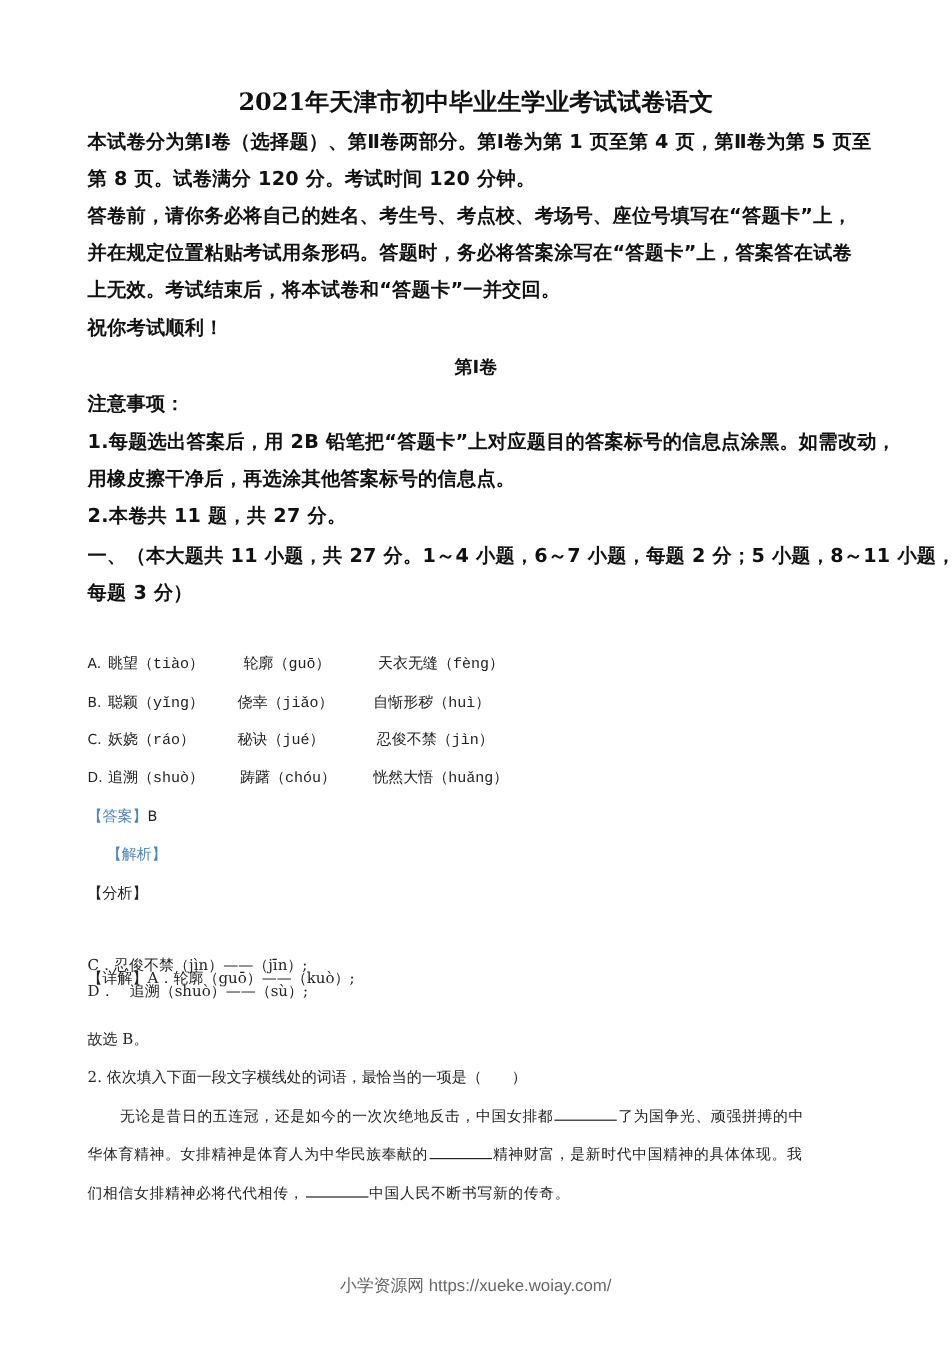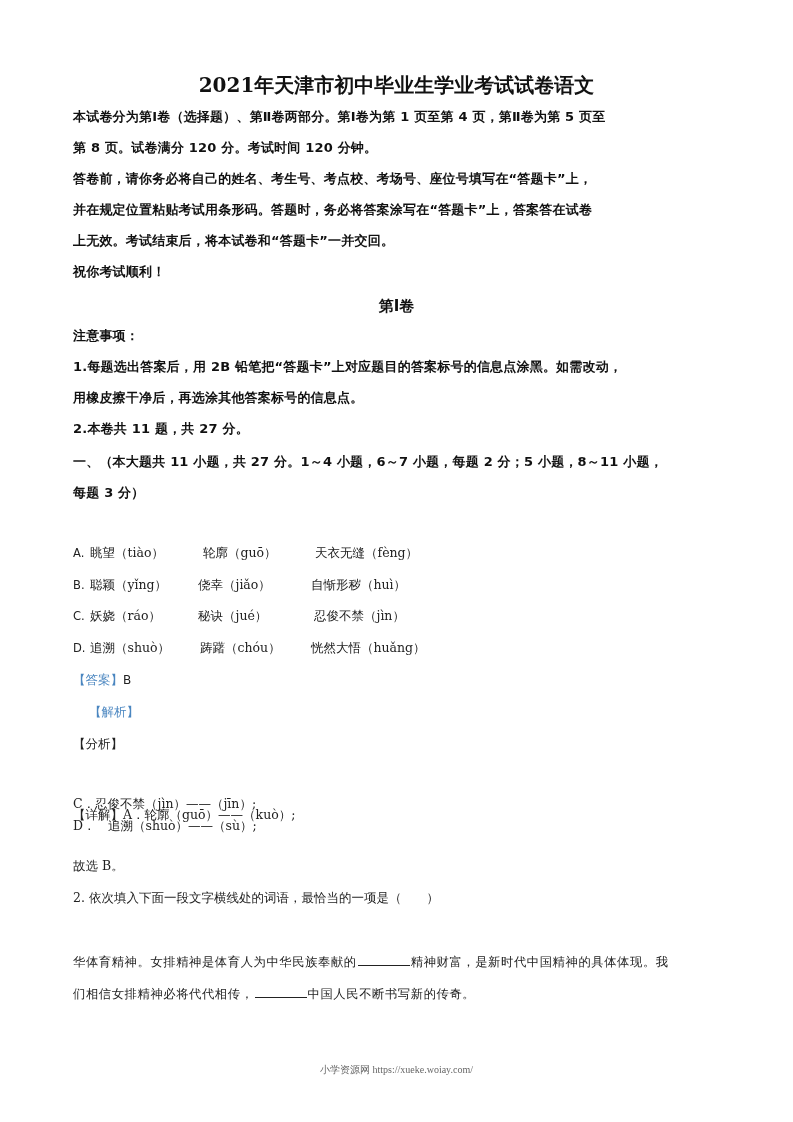--- a/index.html
+++ b/index.html
@@ -4,34 +4,34 @@
 <style>
   html, body { margin: 0; padding: 0; background: #ffffff; }
   body { width: 793px; height: 1122px; position: relative; overflow: hidden; color: #111; }
   .page { position: absolute; left: 0; top: 0; width: 793px; height: 1122px; }
   .title {
     position: absolute; left: 0; top: 72px; width: 793px; text-align: center;
     font-family: "DejaVu Serif", serif; font-weight: bold; font-size: 20px; letter-spacing: 0px;
   }
   .bold-line {
     position: absolute; left: 73px; font-family: "DejaVu Sans", sans-serif; font-weight: bold;
-    font-size: 13px; white-space: nowrap; letter-spacing: 0.2px;
+    font-size: 16px; white-space: nowrap; letter-spacing: 0.2px;
   }
   .center-h { position: absolute; left: 0; width: 793px; text-align: center;
     font-family: "DejaVu Sans", sans-serif; font-weight: bold; font-size: 15px; }
   .q-line { position: absolute; left: 73px; font-family: "DejaVu Serif", serif; font-size: 12.5px; white-space: nowrap; color: #222; }
   .opt-row { position: absolute; left: 73px; font-family: "DejaVu Serif", serif; font-size: 12.5px; white-space: nowrap; color: #222; }
   .opt-row .lbl { font-family: "DejaVu Sans", sans-serif; font-size: 11.5px; display: inline-block; width: 22px; }
-  .opt-row .c { position: absolute; top: 0; }
+  .opt-row .c { position: absolute; top: 0; font-family: Liberation Mono, monospace; }
   .tag-blue { color: #4a86c0; font-family: "DejaVu Sans", sans-serif; }
   .ans-val { font-family: "DejaVu Sans", sans-serif; font-size: 12px; color: #222; }
   .passage { position: absolute; left: 73px; width: 650px; font-family: "DejaVu Serif", serif; font-size: 12.3px; color: #222; white-space: nowrap; letter-spacing: 0.6px; }
   .blank { display: inline-block; width: 52px; border-bottom: 1px solid #222; height: 11px; margin: 0 1px; }
   .footer { position: absolute; left: 0; top: 1063px; width: 793px; text-align: center;
-    font-family: Liberation Serif, serif; font-size: 10px; color: #666; }
+    font-family: Liberation Sans, sans-serif; font-size: 14px; color: #666; }
 </style>
 </head>
 <body>
 
 <div class="page">
 
   <div class="title">2021年天津市初中毕业生学业考试试卷语文</div>
 
   <div class="bold-line" style="top:108px;">本试卷分为第Ⅰ卷（选择题）、第Ⅱ卷两部分。第Ⅰ卷为第 1 页至第 4 页，第Ⅱ卷为第 5 页至</div>
   <div class="bold-line" style="top:139px;">第 8 页。试卷满分 120 分。考试时间 120 分钟。</div>
@@ -87,20 +87,23 @@
   </div>
   <div class="q-line" style="top:778px;margin-top:29px;">
     <span>【详解】</span><span>A．轮廓（guō）——（kuò）;</span>
   </div>
   <div class="q-line" style="top:796px;">C．忍俊不禁（jìn）——（jīn）;</div>
   <div class="q-line" style="top:818px;">D．　追溯（shuò）——（sù）;</div>
   <div class="q-line" style="top:858px;">故选 B。</div>
 
   <div class="q-line" style="top:890px;">2. 依次填入下面一段文字横线处的词语，最恰当的一项是（　　）</div>
 
+  <div class="passage" style="top:922px; left:100px;">
+    <span>无论是昔日的五连冠，还是如今的一次次绝地反击，中国女排都</span><span class="blank"></span><span>了为国争光、顽强拼搏的中</span>
+  </div>
   <div class="passage" style="top:954px;">
     <span>华体育精神。女排精神是体育人为中华民族奉献的</span><span class="blank"></span><span>精神财富，是新时代中国精神的具体体现。我</span>
   </div>
   <div class="passage" style="top:986px;">
     <span>们相信女排精神必将代代相传，</span><span class="blank"></span><span>中国人民不断书写新的传奇。</span>
   </div>
 
   <div class="footer">小学资源网 https://xueke.woiay.com/</div>
 </div>
 

